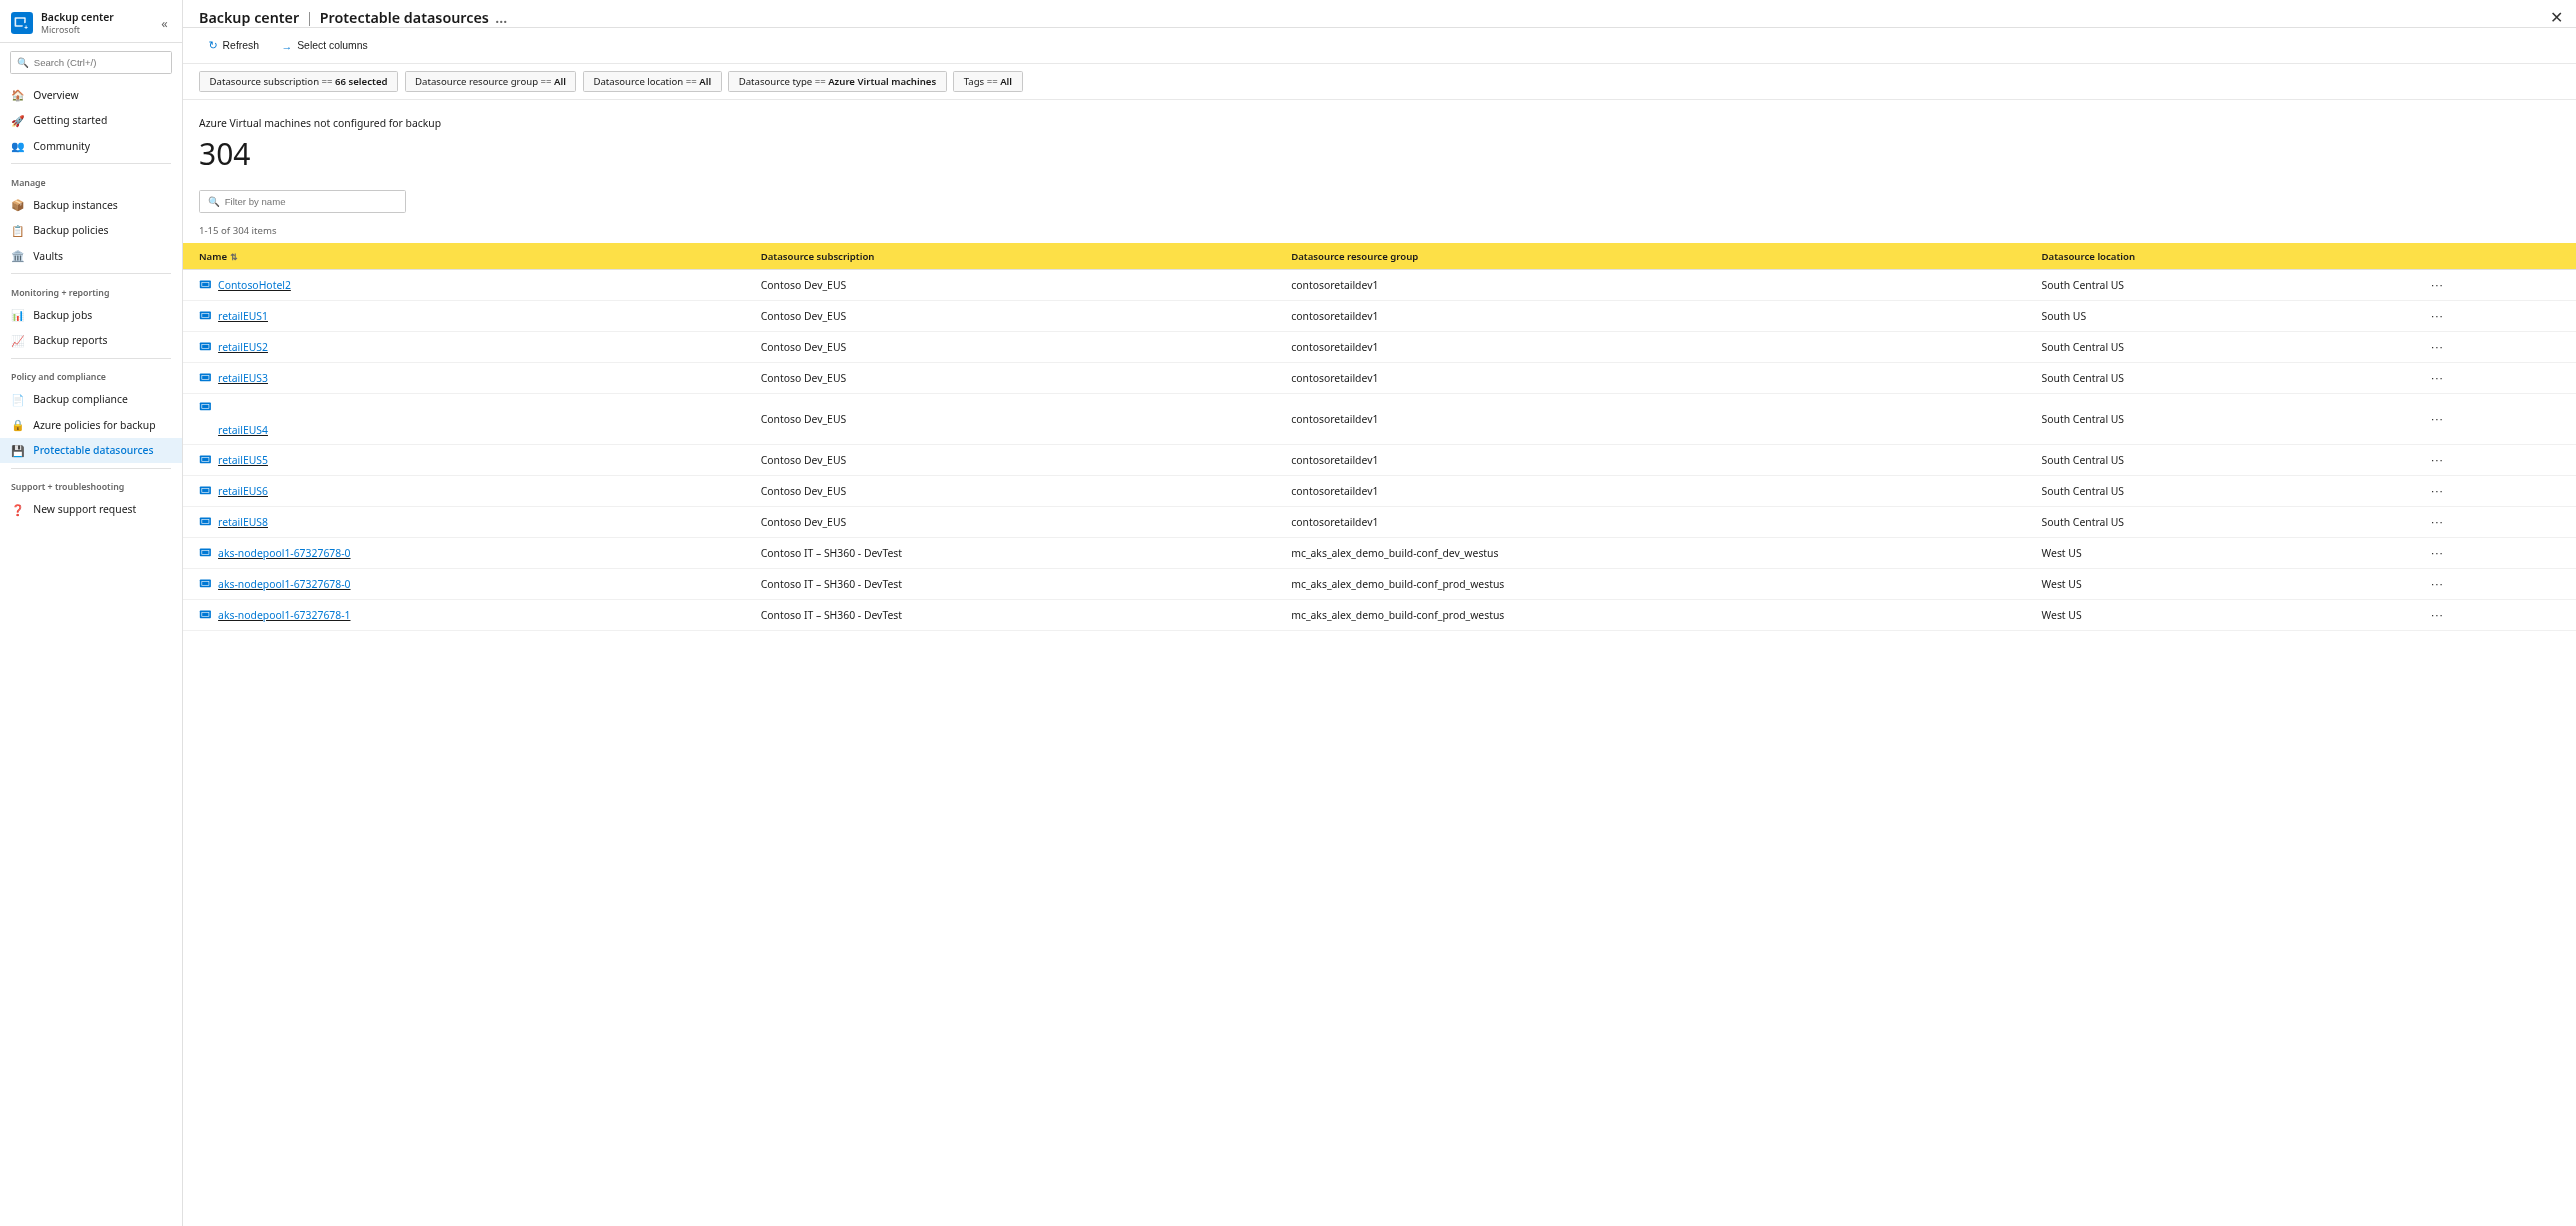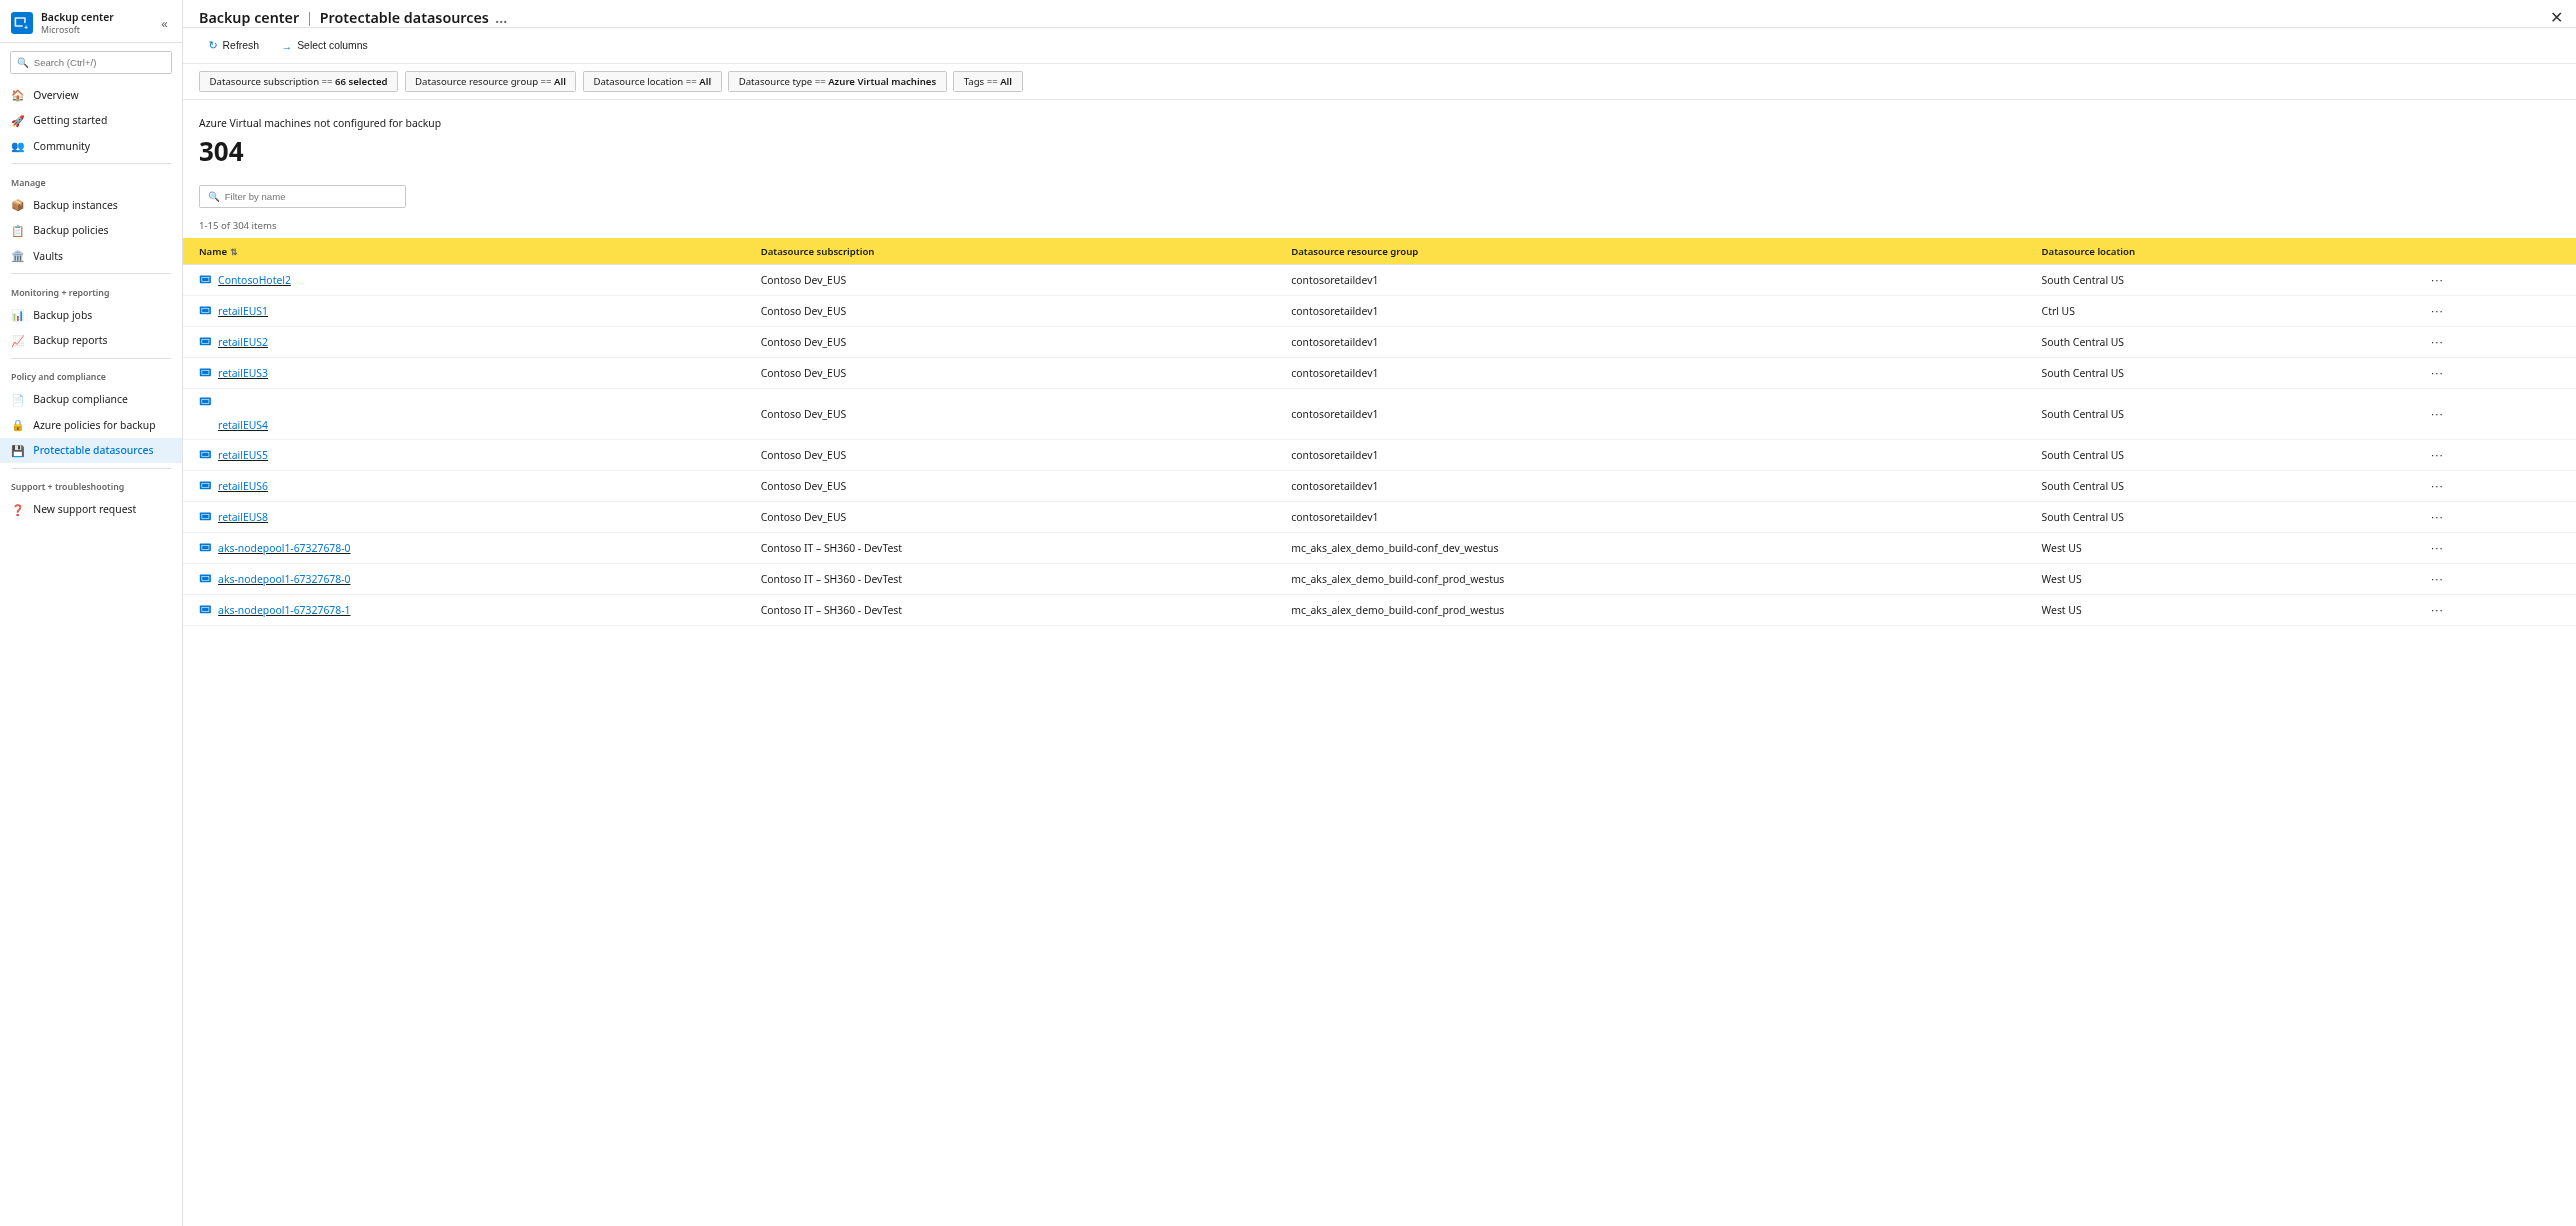--- a/index.html
+++ b/index.html
@@ -147,21 +147,21 @@
     .content-area {
       flex: 1;
       overflow-y: auto;
       padding: 0;
     }
 
     .summary-section {
       padding: 16px 16px 8px 16px;
     }
     .summary-label { font-size: 10.4px; color: #1a1a1a; margin-bottom: 3.2px; }
-    .summary-count { font-size: 26px; font-weight: 700; color: #1a1a1a; }
+    .summary-count { font-size: 30px; font-weight: 400; color: #1a1a1a; }
 
     .filter-input-row {
       padding: 8px 16px;
     }
     .filter-input {
       display: flex;
       align-items: center;
       border: 0.8px solid #c8c8c8;
       border-radius: 1.6px;
       padding: 4px 8px;
@@ -418,21 +418,21 @@
             <rect x="1" y="3" width="14" height="10" rx="1" fill="#0078d4"></rect>
             <rect x="3" y="5" width="10" height="6" rx="0.5" fill="#fff" opacity="0.8"></rect>
             <rect x="4" y="6" width="8" height="4" rx="0.3" fill="#0078d4"></rect>
           </svg>
         </span>
         <span style="color:#0078d4; cursor:pointer;">retailEUS1</span>
       </div>
             </td>
             <td>Contoso Dev_EUS</td>
             <td>contosoretaildev1</td>
-            <td>Ctrl US</td>
+            <td>South US</td>
             <td><button class="ellipsis-btn">···</button></td>
           </tr>
           <tr>
             <td>
       <div class="td-name">
         <span class="vm-icon">
           <svg class="vm-icon-svg" viewBox="0 0 16 16" fill="none">
             <rect x="1" y="3" width="14" height="10" rx="1" fill="#0078d4"></rect>
             <rect x="3" y="5" width="10" height="6" rx="0.5" fill="#fff" opacity="0.8"></rect>
             <rect x="4" y="6" width="8" height="4" rx="0.3" fill="#0078d4"></rect>

